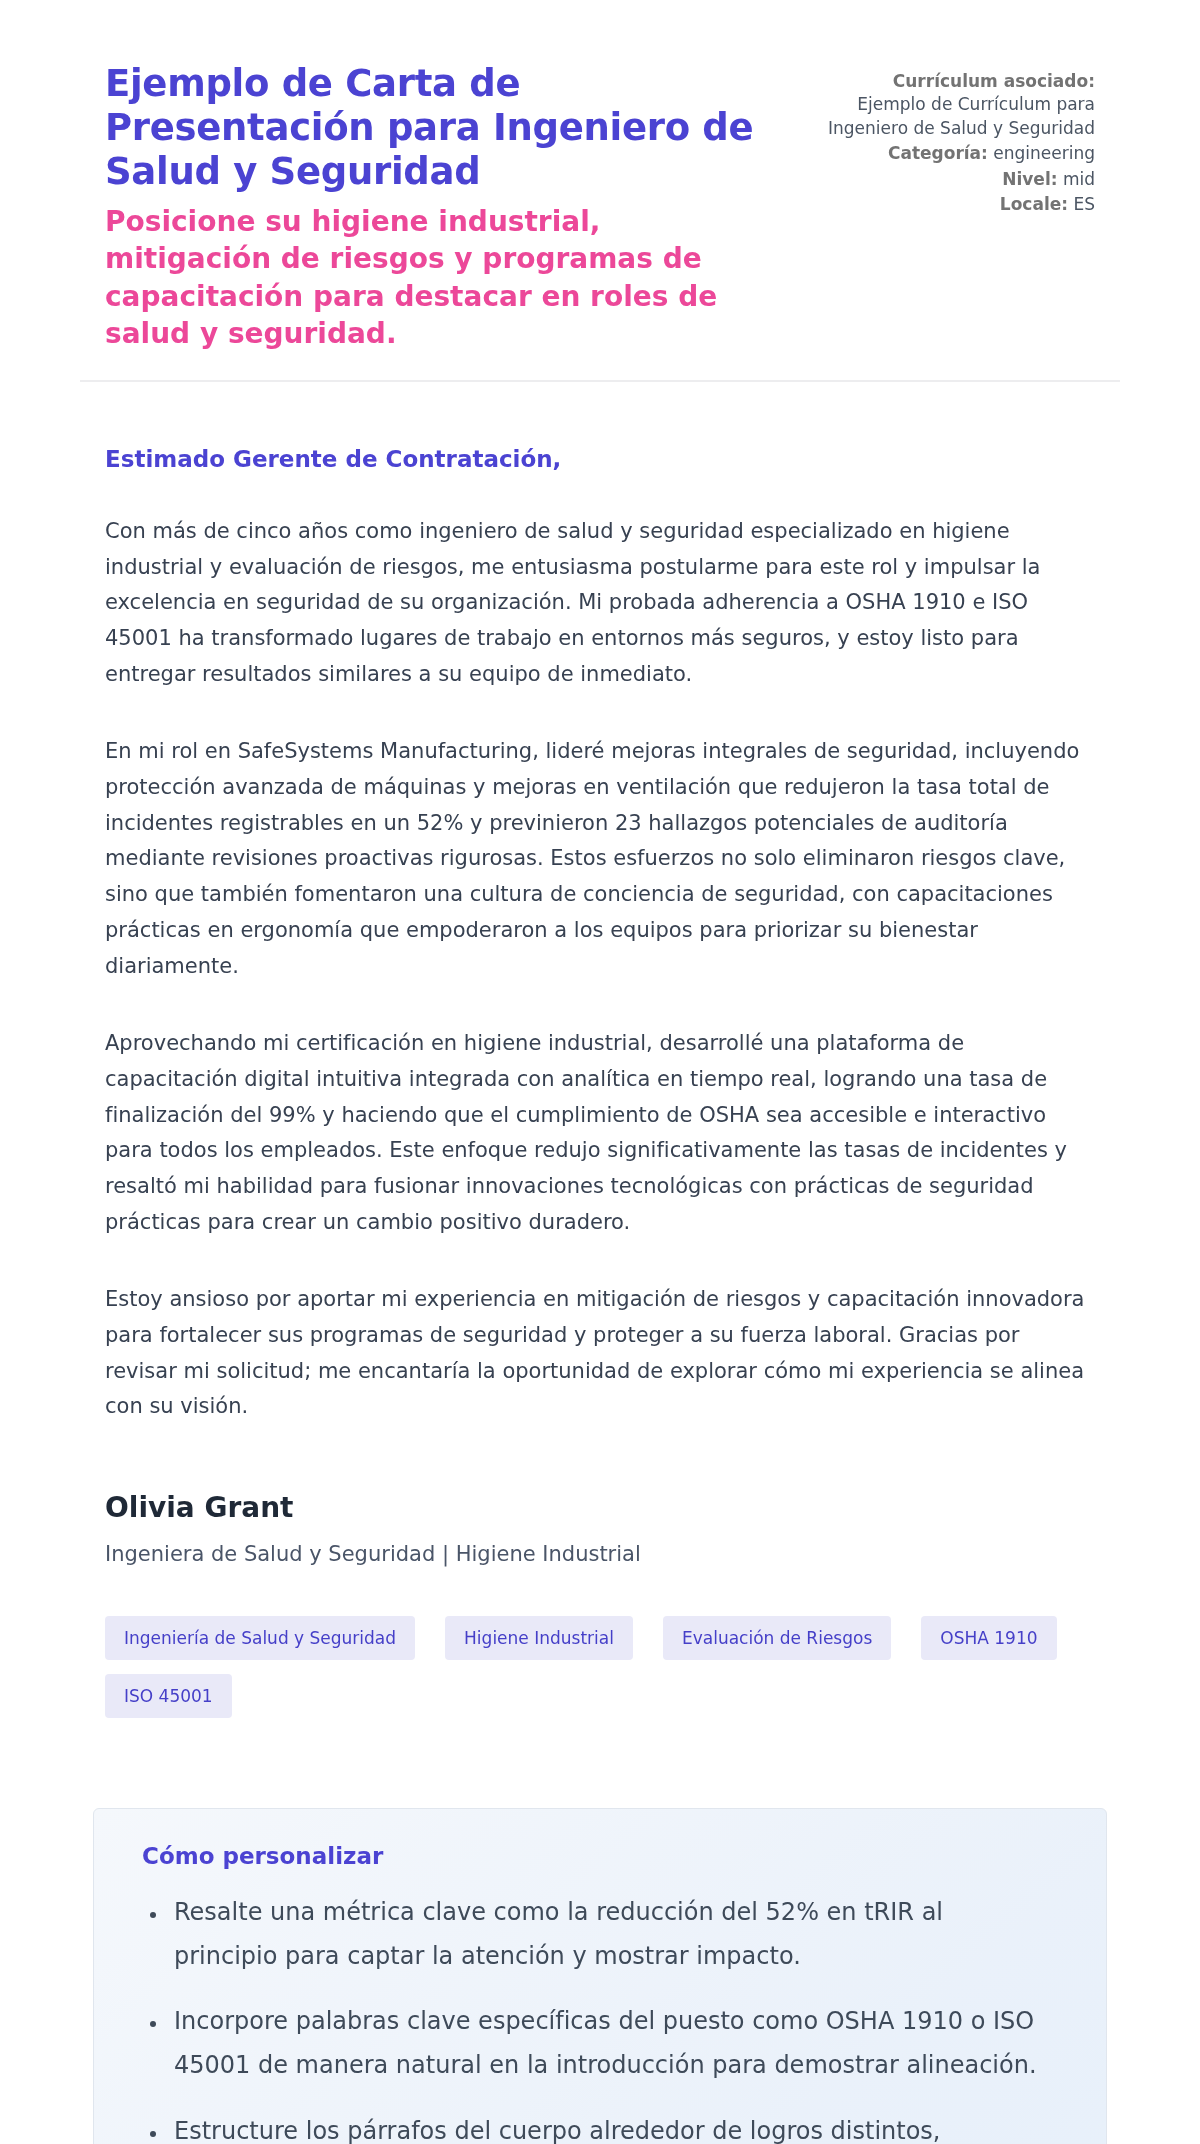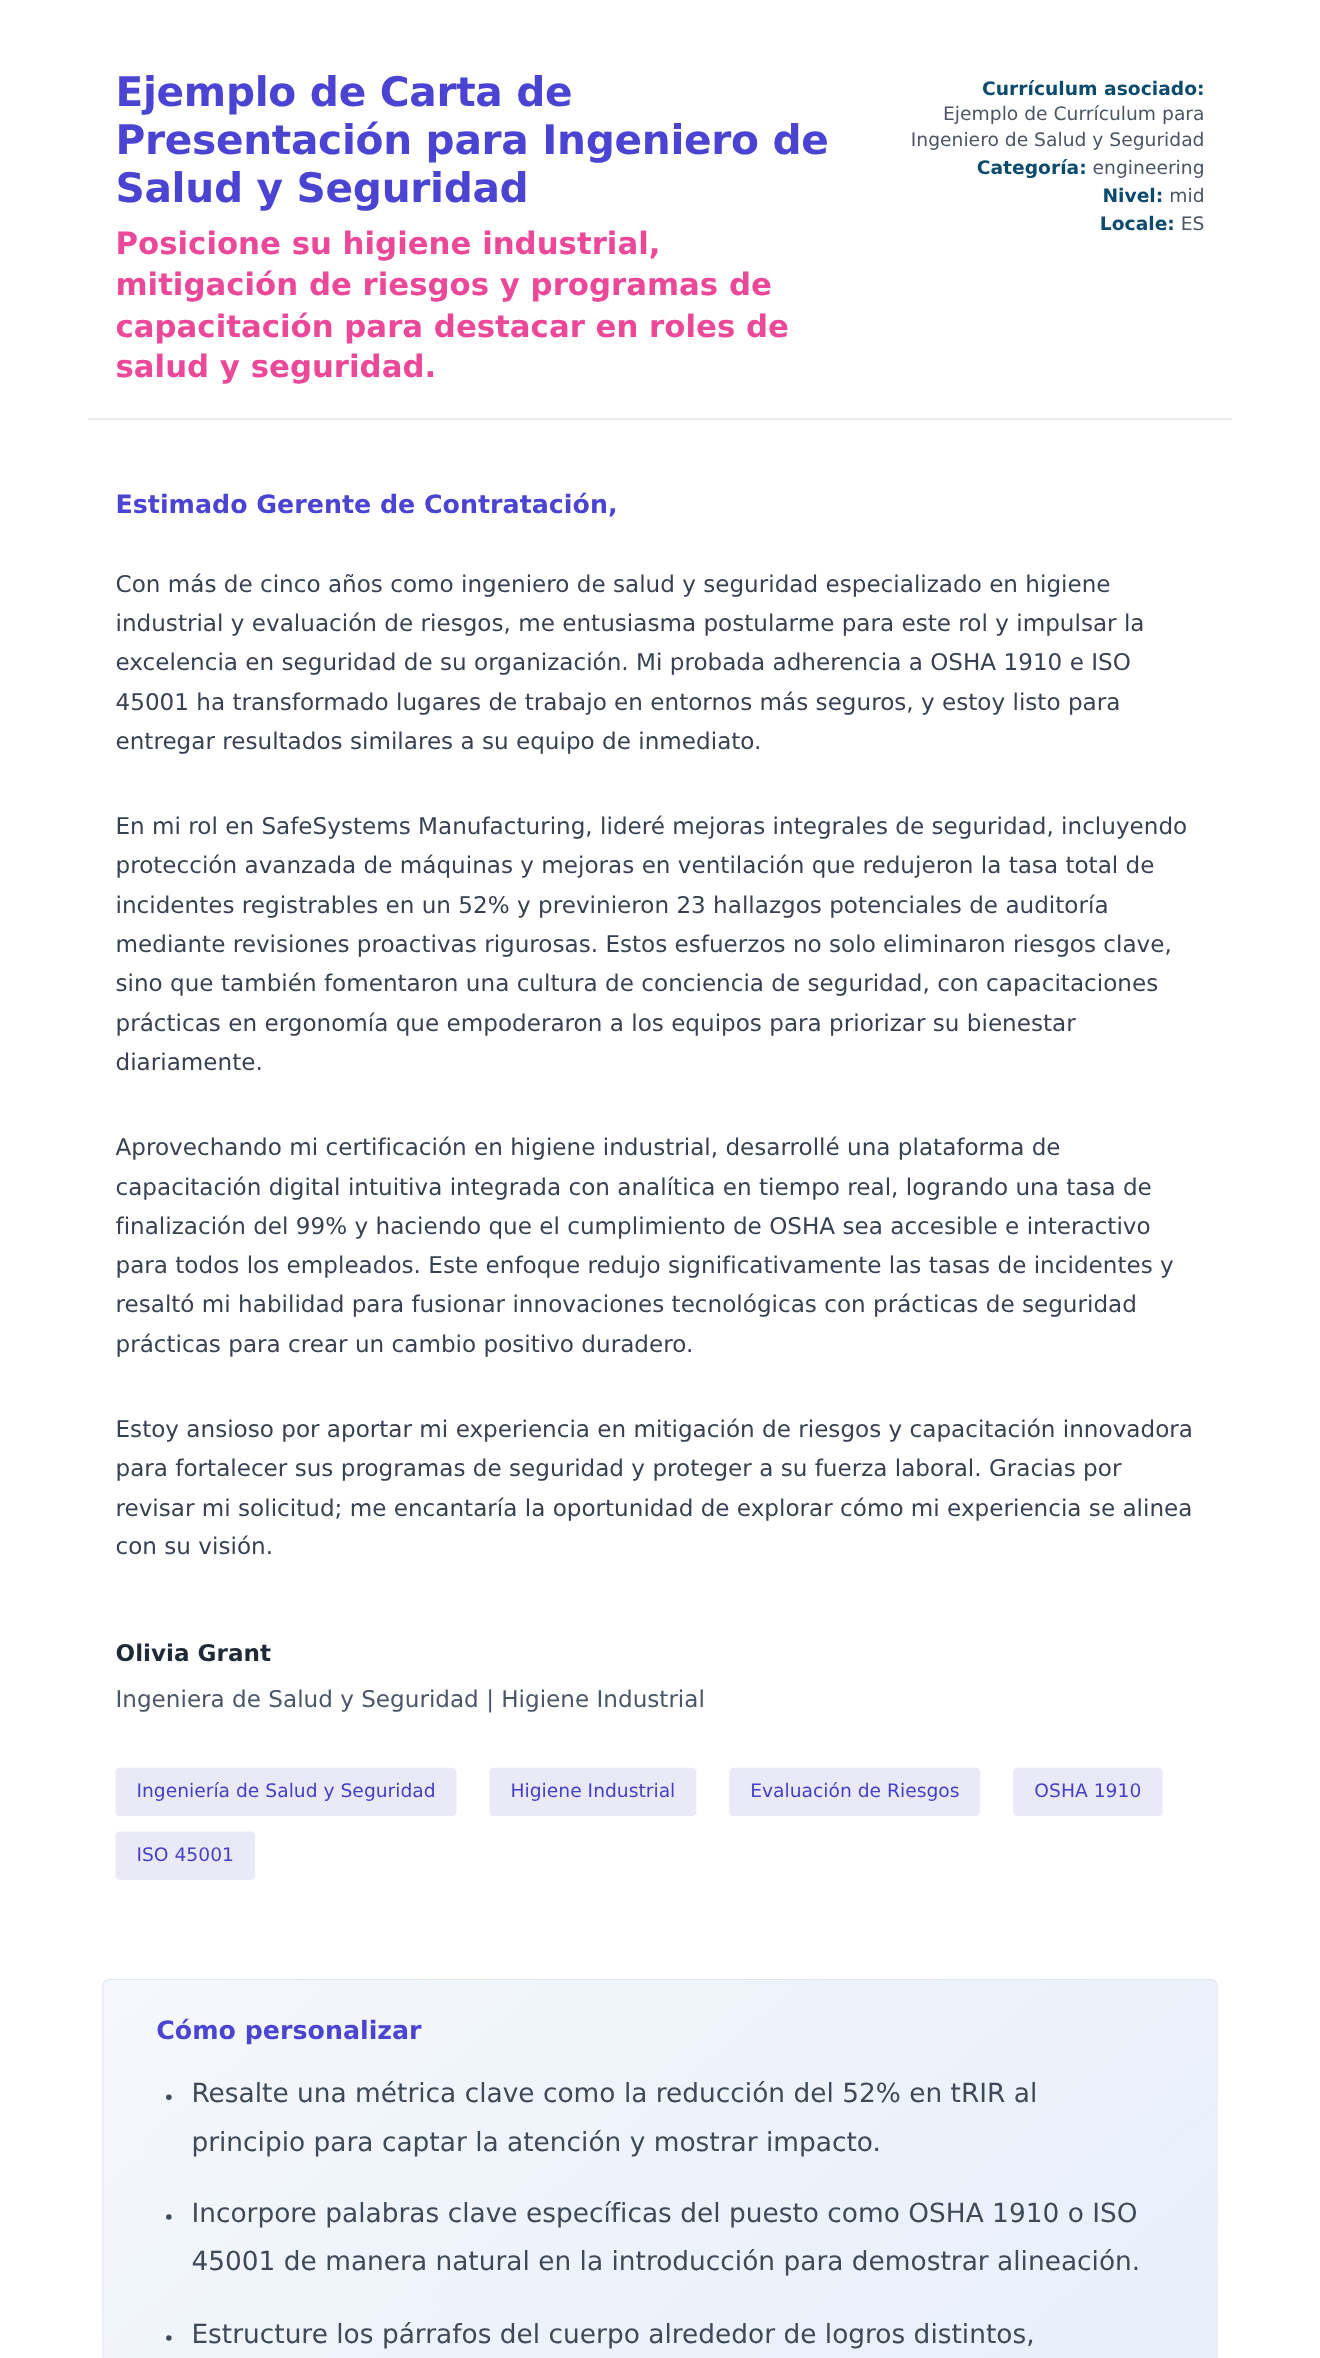--- a/index.html
+++ b/index.html
@@ -47,21 +47,21 @@
   }
   .meta {
     width: 310px;
     flex-shrink: 0;
     text-align: right;
     font-size: 17px;
     line-height: 1.38;
     color: #4b5563;
     padding-top: 8px;
   }
-  .meta-label { font-weight: bold; color: #0c4a6e; }
+  .meta-label { font-weight: bold; color: #737373; }
   .meta-row { margin-top: 2px; }
 
   
   .divider {
     border: none;
     border-top: 2px solid #ededef;
     margin: 28px 0 0 0;
   }
 
   
@@ -74,21 +74,21 @@
   }
   .body-p {
     margin: 42px 0 0 0;
     font-size: 21px;
     line-height: 1.7;
     color: #374151;
     max-width: 996px;
   }
   .sig-name {
     margin: 66px 0 0 0;
-    font-size: 21px;
+    font-size: 28px;
     font-weight: bold;
     color: #1f2937;
   }
   .sig-title {
     margin: 18px 0 0 0;
     font-size: 21px;
     color: #4a5568;
   }
 
   

